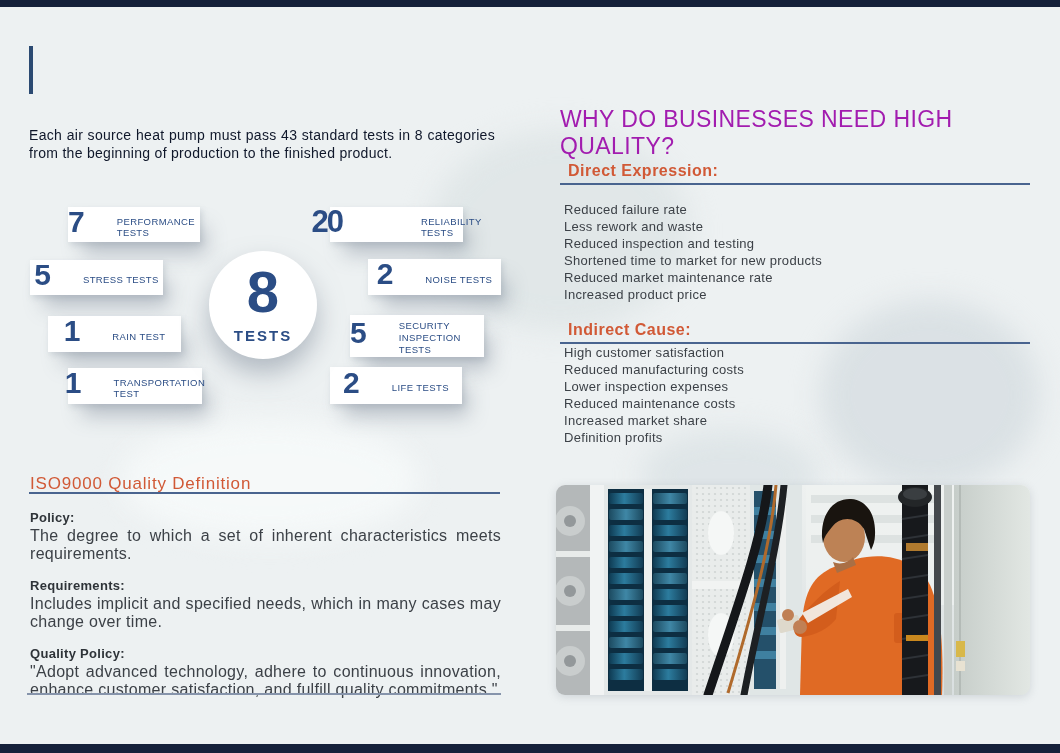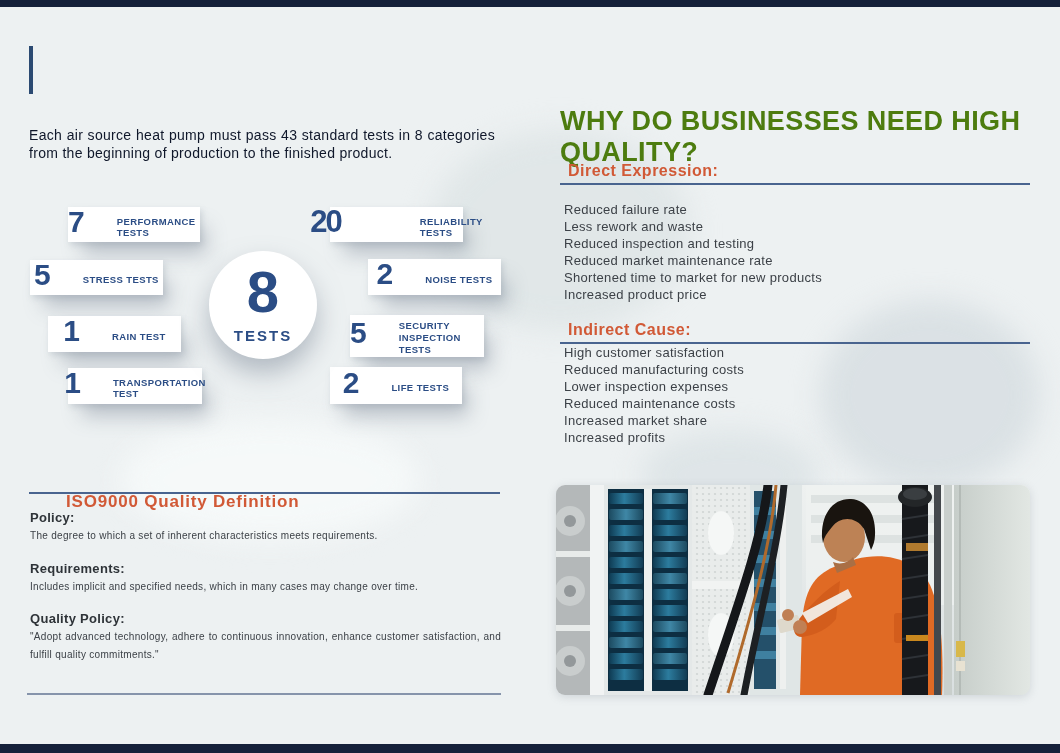--- a/index.html
+++ b/index.html
@@ -41,21 +41,21 @@
   .badge {
     position:absolute; background:#ffffff; display:flex; align-items:center; justify-content:center;
     box-shadow:10px 16px 20px -4px rgba(125,136,150,0.45), 2px 3px 6px rgba(125,136,150,0.25);
     color:#2b4d85;
   }
   .badge .num {
     font-size:30px; font-weight:800; line-height:1; position:relative; top:-3px; margin-right:-4px;
   }
   .badge .num.big { font-size:31px; letter-spacing:-2px; }
   .badge .lbl {
-    font-size:9.5px; font-weight:700; letter-spacing:0.4px; position:relative; top:2px;margin-left:36px;
+    font-size:9.5px; font-weight:400; letter-spacing:0.4px; position:relative; top:2px;margin-left:36px;
   }
   .badge .lbl.two-line { text-align:left; width:104px; line-height:12px; }
   .b-performance { left:48px;  top:14px;  width:132px; height:35px; }
   .b-stress      { left:10px;  top:67px;  width:133px; height:35px; }
   .b-rain        { left:28px;  top:123px; width:133px; height:36px; }
   .b-transport   { left:48px;  top:175px; width:134px; height:36px; }
   .b-reliability { left:310px; top:14px;  width:133px; height:35px;gap:47px; }
   .b-noise       { left:348px; top:66px;  width:133px; height:36px; }
   .b-security    { left:330px; top:122px; width:134px; height:42px; }
   .b-life        { left:310px; top:174px; width:132px; height:37px; }
@@ -65,35 +65,35 @@
     background:#ffffff; border-radius:50%;
     display:flex; flex-direction:column; align-items:center; justify-content:center;
     box-shadow:0 14px 26px rgba(120,132,148,0.5);
     color:#2b4d85;
   }
   .circle-8 .big-num { font-size:58px; font-weight:800; line-height:52px; }
   .circle-8 .circle-lbl { font-size:15px; font-weight:800; letter-spacing:2px; margin-top:9px; }
 
   
   .iso-heading {
-    position:absolute; left:30px; top:492px;
-    font-size:17px; font-weight:700; letter-spacing:0.8px; color:#d15936;margin-left:36px;
+    position:absolute; left:30px; top:474px;
+    font-size:17px; font-weight:400; letter-spacing:0.8px; color:#d15936;
   }
   .rule { position:absolute; background:#49648f; }
   .iso-rule   { left:29px; top:492px; width:471px; height:2px; }
   .bottom-rule{ left:27px; top:693px; width:474px; height:2px; background:#8694ab; }
   .iso-body { position:absolute; left:30px; top:510px; width:471px; }
   .iso-item { margin-bottom:16px; }
   .iso-label { font-size:13px; font-weight:700; color:#2e3338; letter-spacing:0.3px; margin-bottom:2px; }
-  .iso-text  { font-size:10px; line-height:17.5px; text-align:justify; letter-spacing:0.3px; color:#3c4147; }
+  .iso-text  { font-size:16px; line-height:17.5px; text-align:justify; letter-spacing:0.3px; color:#3c4147; }
 
   
   .rc-title {
     position:absolute; left:560px; top:106px; width:472px;
-    font-size:27px; font-weight:700; letter-spacing:0.4px; color:#4d7c0f;
+    font-size:23px; font-weight:400; letter-spacing:0.4px; color:#a21caf;
   }
   .rc-heading { position:absolute; font-size:16px; font-weight:700; letter-spacing:0.5px; color:#d15936;margin-left:8px; }
   .h-direct   { left:560px; top:162px; }
   .h-indirect { left:560px; top:321px; }
   .r-direct   { left:560px; top:183px; width:470px; height:2px; }
   .r-indirect { left:560px; top:342px; width:470px; height:2px; }
   ul.rc-list { position:absolute; list-style:none; font-size:13px; line-height:17px; letter-spacing:0.3px; color:#3c4147; }
   .l-direct   { left:564px; top:201px; }
   .l-indirect { left:564px; top:344px; }
 
@@ -178,34 +178,34 @@
   <div class="bottom-rule rule"></div>
 
   <h2 class="rc-title">WHY DO BUSINESSES NEED HIGH QUALITY?</h2>
 
   <h3 class="rc-heading h-direct">Direct Expression:</h3>
   <div class="rule r-direct"></div>
   <ul class="rc-list l-direct">
     <li>Reduced failure rate</li>
     <li>Less rework and waste</li>
     <li>Reduced inspection and testing</li>
+    <li>Shortened time to market for new products</li>
     <li>Reduced market maintenance rate</li>
-    <li>Shortened time to market for new products</li>
     <li>Increased product price</li>
   </ul>
 
   <h3 class="rc-heading h-indirect">Indirect Cause:</h3>
   <div class="rule r-indirect"></div>
   <ul class="rc-list l-indirect">
     <li>High customer satisfaction</li>
     <li>Reduced manufacturing costs</li>
     <li>Lower inspection expenses</li>
     <li>Reduced maintenance costs</li>
     <li>Increased market share</li>
-    <li>Increased profits</li>
+    <li>Definition profits</li>
   </ul>
 
   <div class="photo">
     <svg width="474" height="210" viewBox="0 0 474 210" xmlns="http://www.w3.org/2000/svg">
       <defs>
         <linearGradient id="bgG" x1="0" y1="0" x2="0" y2="1">
           <stop offset="0" stop-color="#eef1f0"></stop>
             <stop offset="1" stop-color="#d9dfe0"></stop>
         </linearGradient>
         <linearGradient id="slatG" x1="0" y1="0" x2="1" y2="0">

